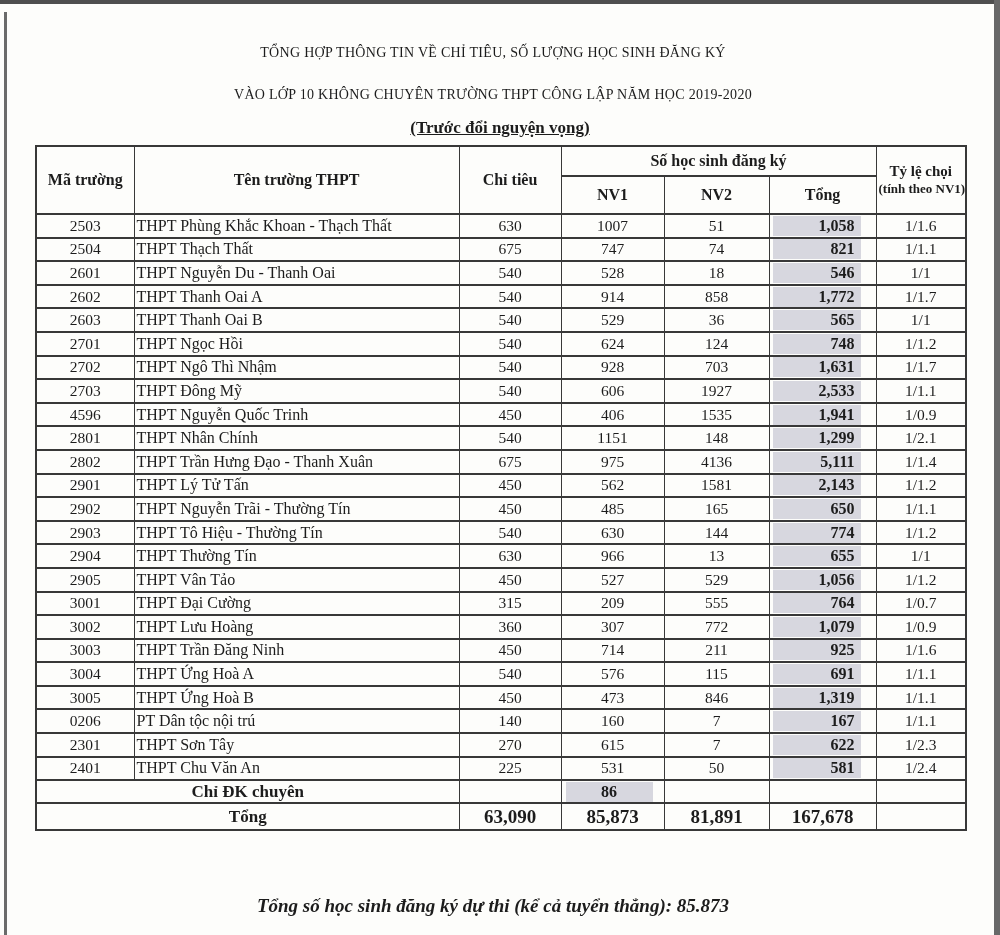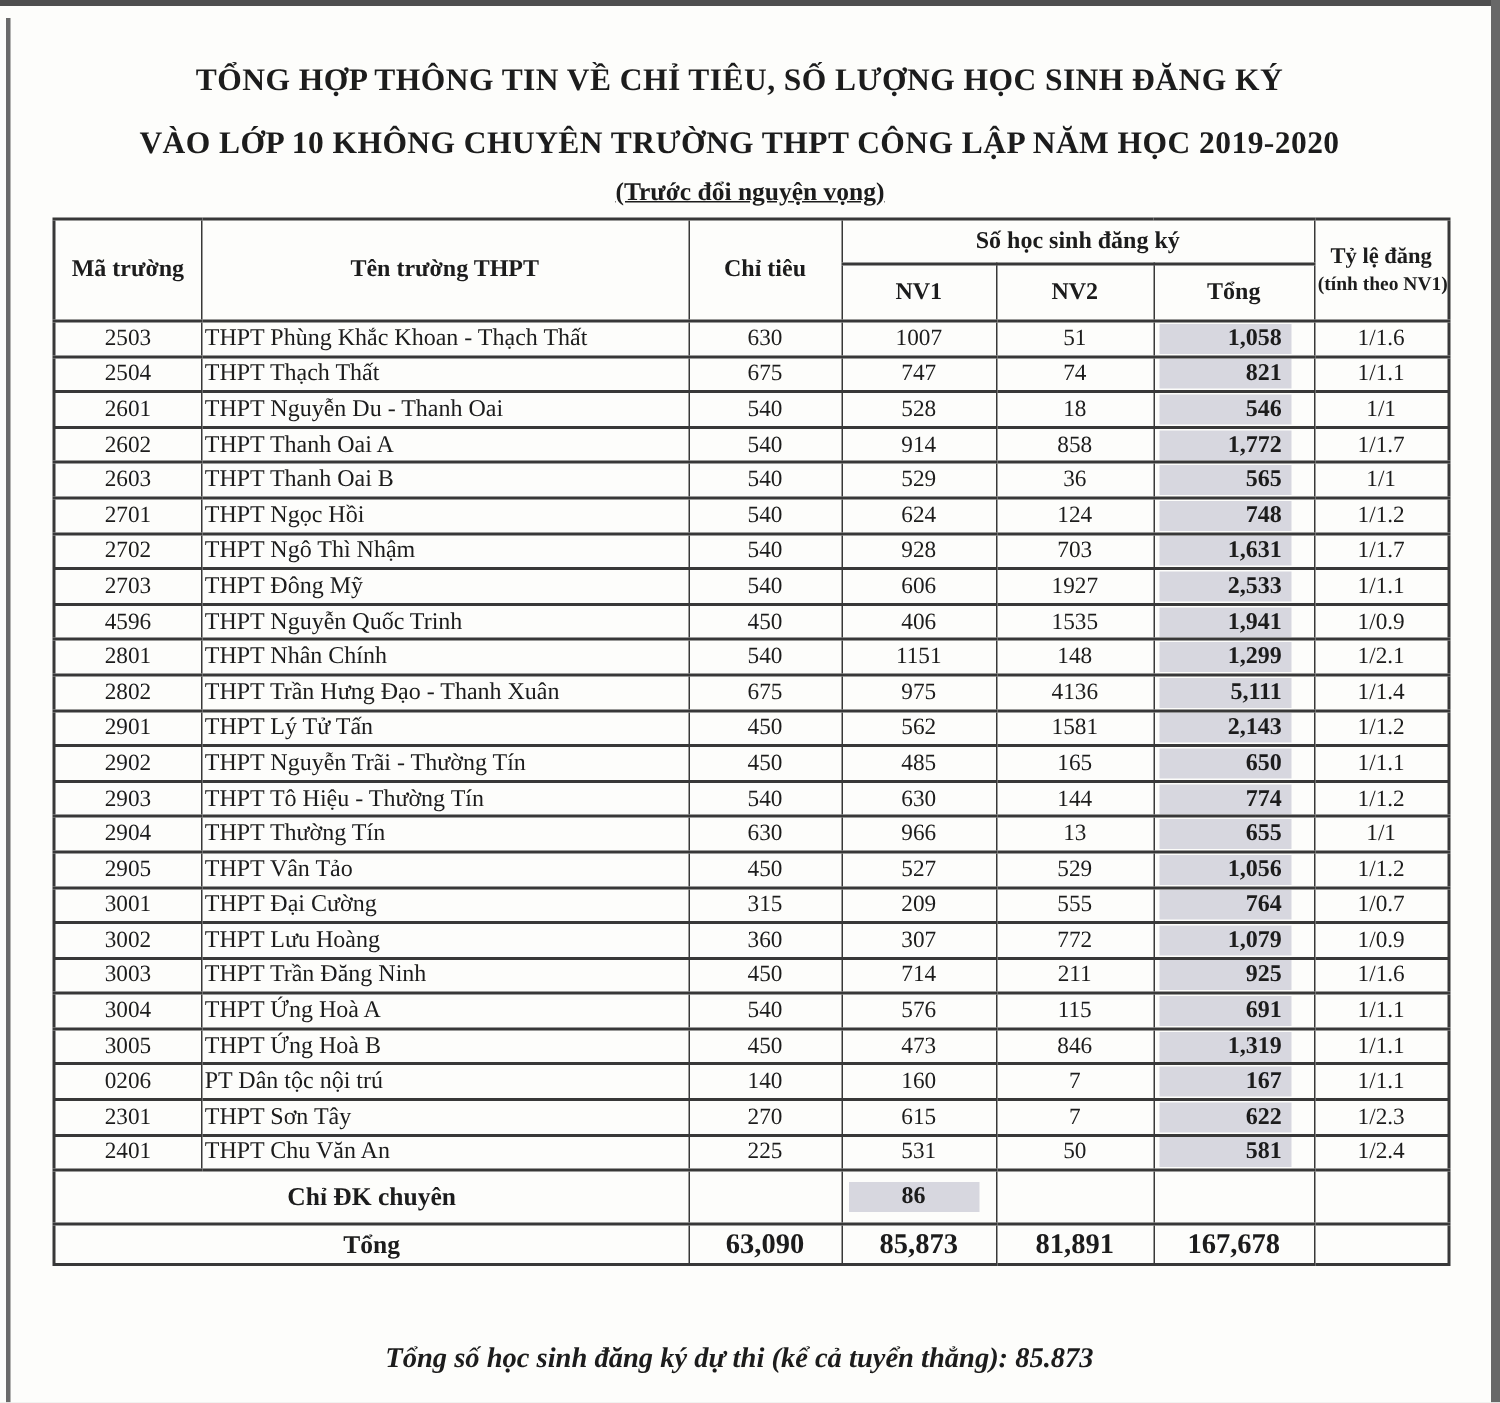--- a/index.html
+++ b/index.html
@@ -13,21 +13,21 @@
     overflow:hidden;
     margin:0 auto;
   }
   
   .art-top   { position:absolute; top:0; left:0; width:100%; height:4px; background:#4f4f4f; }
   .art-left  { position:absolute; top:12px; left:4px; width:3px; height:923px; background:#6a6a6a; }
   .art-right { position:absolute; top:0; right:0; width:6px; height:100%; background:#686868; }
 
   .title-block {
     position:absolute; top:32px; left:0; right:14px;
-    text-align:center; font-weight:700; font-size:21px;
+    text-align:center; font-weight:400; font-size:14px;
     line-height:42px; letter-spacing:.3px;
   }
   .subtitle {
     position:absolute; top:118px; left:0; right:0;
     text-align:center; font-weight:700; font-size:17px;
     text-decoration:underline;
   }
   table.doc {
     position:absolute; top:145px; left:35px;
     width:930px;
@@ -64,21 +64,21 @@
     font-size:16px;
   }
   .shade-center {
     margin:0 9px 0 2px;
     background:var(--shade,#d7d7df);
     text-align:center;
     font-weight:700;
     padding:1px 0;
     font-size:16px;
   }
-  tr.special-row { height:36px; }
+  tr.special-row { height:23px; }
   tr.grand-row   { height:27px; }
   td.merge-label { text-align:center; font-weight:700; font-size:17px; }
   td.bold-num    { text-align:center; font-weight:700; font-size:19px; }
   .footer-note {
     position:absolute; top:895px; left:0; right:14px;
     text-align:center; font-weight:700; font-style:italic; font-size:19px;
   }
 </style>
 </head>
 <body>
@@ -106,21 +106,21 @@
         <col style="width:107px">
       <col style="width:90px">
     </colgroup>
     <thead>
       <tr class="hrow1">
         <th rowspan="2">Mã trường</th>
         <th rowspan="2">Tên trường THPT</th>
         <th rowspan="2">Chỉ tiêu</th>
         <th colspan="3">Số học sinh đăng ký</th>
         <th rowspan="2" class="ratio-head">
-          <div>Tỷ lệ đăng</div>
+          <div>Tỷ lệ chọi</div>
           <div class="sub">(tính theo NV1)</div>
         </th>
       </tr>
       <tr class="hrow2">
         <th>NV1</th>
         <th>NV2</th>
         <th>Tổng</th>
       </tr>
     </thead>
 

